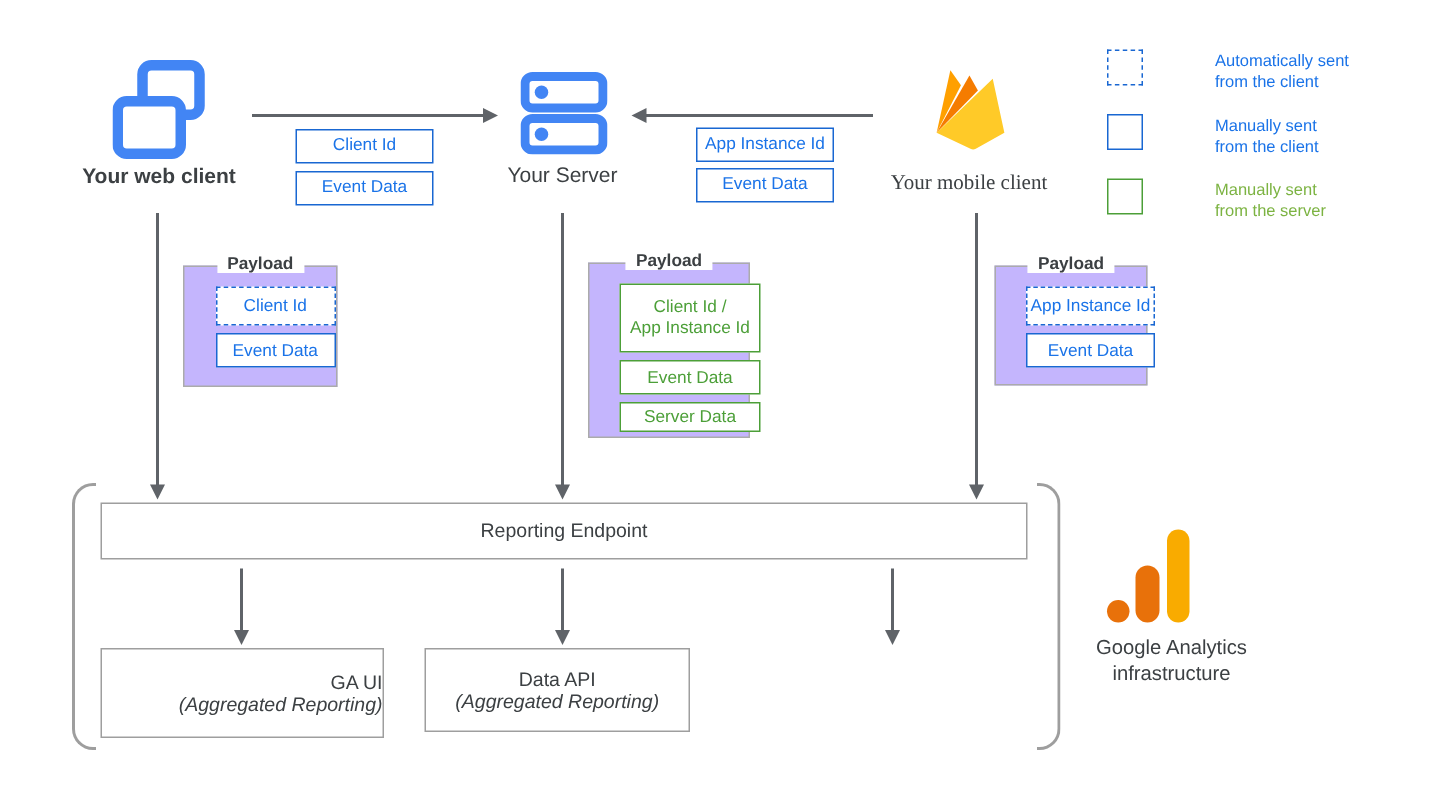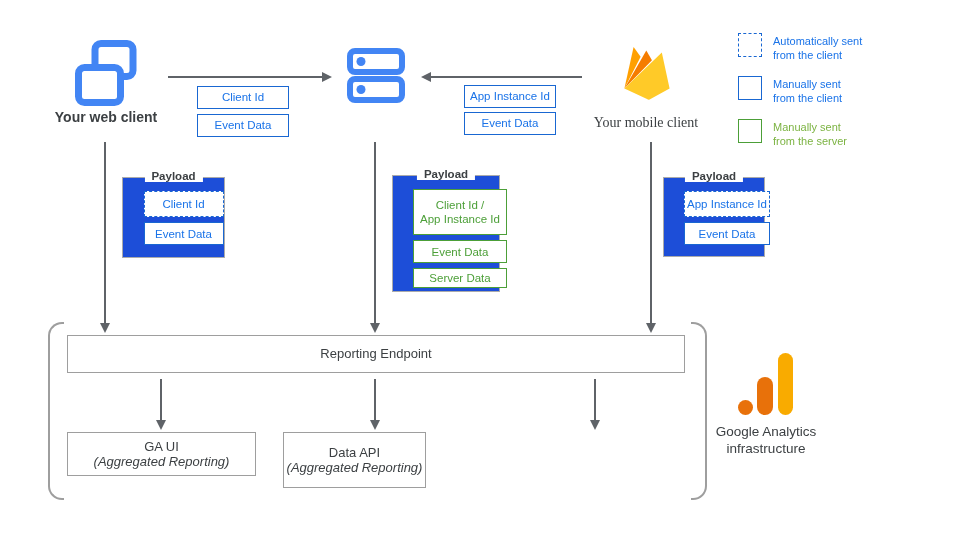--- a/index.html
+++ b/index.html
@@ -21,32 +21,32 @@
   .head-left{position:absolute;left:-9px;top:-4px;width:0;height:0;
     border-right:10px solid #5f6368;border-top:5px solid transparent;border-bottom:5px solid transparent;}
   .head-down{position:absolute;bottom:-9px;left:-4px;width:0;height:0;
     border-top:10px solid #5f6368;border-left:5px solid transparent;border-right:5px solid transparent;}
 
   
   .flowbox{position:absolute;width:92px;height:23px;background:#fff;border:1.5px solid #1967d2;
     color:#1a73e8;font-size:11.5px;font-weight:500;text-align:center;line-height:21px;box-sizing:border-box;}
 
   
-  .payload{position:absolute;border:1px solid #ababab;background:#1d4ed8;box-sizing:border-box;padding-left:20px;}
+  .payload{position:absolute;border:1px solid #ababab;background:#c4b5fd;box-sizing:border-box;padding-left:20px;}
   .payload-title{position:absolute;top:-8px;left:50%;transform:translateX(-50%);background:#fff;
     padding:0 7px;font-size:11.5px;font-weight:700;color:#3c4043;white-space:nowrap;}
   .pitem{margin:0 auto 5px auto;background:#fff;box-sizing:border-box;text-align:center;
     font-size:11.5px;font-weight:500;display:flex;align-items:center;justify-content:center;}
   .dashed-blue{border:1.5px dashed #1967d2;color:#1a73e8;}
   .solid-blue{border:1.5px solid #1967d2;color:#1a73e8;}
   .solid-green{border:1.5px solid #4c9f38;color:#4c9f38;}
 
   
   .swatch{position:absolute;width:24px;height:24px;background:#fff;box-sizing:border-box;}
-  .legend-text{position:absolute;font-size:11px;font-weight:500;line-height:13.5px;width:120px;}
+  .legend-text{position:absolute;font-size:11px;font-weight:500;line-height:13.5px;width:120px;margin-left:37px;}
   .legend-blue{color:#1a73e8;}
   .legend-green{color:#7cb342;}
 
   
   .infra-box{position:absolute;border:1px solid #9e9e9e;background:#fff;box-sizing:border-box;
     display:flex;flex-direction:column;align-items:center;justify-content:center;text-align:center;
     font-size:13px;line-height:15.5px;color:#3c4043;}
   .infra-title{font-weight:500;}
   .infra-sub{font-style:italic;}
   .bracket{position:absolute;width:16px;height:178px;box-sizing:border-box;}
@@ -64,20 +64,21 @@
     <rect x="3.5" y="27.5" width="42" height="35" rx="6" fill="#fff" stroke="#4285F4" stroke-width="7"></rect>
   </svg>
   <div class="abs node-label" style="left:31px;top:109px;font-weight:bold;">Your web client</div>
 
   <svg class="abs" style="left:347px;top:48px;" width="58" height="55" viewBox="0 0 58 55">
     <rect x="3" y="3" width="52" height="21" rx="5" fill="#fff" stroke="#4285F4" stroke-width="6"></rect>
     <rect x="3" y="31" width="52" height="21" rx="5" fill="#fff" stroke="#4285F4" stroke-width="6"></rect>
     <circle cx="14" cy="13.5" r="4.5" fill="#4285F4"></circle>
     <circle cx="14" cy="41.5" r="4.5" fill="#4285F4"></circle>
   </svg>
+  <div class="abs node-label" style="left:300px;top:108px;">Your Server</div>
 
   <svg class="abs" style="left:623px;top:40px;" width="48" height="66" viewBox="9 6 68 78">
     <polygon fill="#FFA000" points="11,67 24,8 34,22"></polygon>
     <polygon fill="#F57C00" points="11,67 42,13 50,27"></polygon>
     <path fill="#FFCA28" d="M11 67 L64 16 L75 67 L48 82 Q45.5 83.5 43 82 Z"></path>
   </svg>
   <div class="abs node-label" style="left:571px;top:115px;font-family:Liberation Serif, serif;">Your mobile client</div>
 
   <div class="harrow" style="left:168px;top:76px;width:155px;">
       <i class="head-right"></i>
@@ -145,30 +146,30 @@
   <div class="varrow" style="left:160px;top:379px;height:42px;">
       <i class="head-down"></i>
     </div>
   <div class="varrow" style="left:374px;top:379px;height:42px;">
       <i class="head-down"></i>
     </div>
   <div class="varrow" style="left:594px;top:379px;height:42px;">
       <i class="head-down"></i>
     </div>
 
-  <div class="infra-box" style="left:67px;top:432px;width:189px;height:44px;">
+  <div class="infra-box" style="left:67px;top:432px;width:189px;height:60px;align-items:flex-end;">
     <span class="infra-title">GA UI</span>
     <span class="infra-sub ml">(Aggregated Reporting)</span>
   </div>
-  <div class="infra-box" style="left:283px;top:432px;width:143px;height:56px;">
+  <div class="infra-box" style="left:283px;top:432px;width:177px;height:56px;">
     <span class="infra-title">Data API</span>
     <span class="infra-sub ml">(Aggregated Reporting)</span>
   </div>
 
   <svg class="abs" style="left:736px;top:351px;" width="60" height="66" viewBox="0 0 60 66">
     <circle cx="9.5" cy="56.5" r="7.5" fill="#E8710A"></circle>
     <rect x="21" y="26" width="16" height="38" rx="8" fill="#E8710A"></rect>
     <rect x="42" y="2" width="15" height="62" rx="7.5" fill="#F9AB00"></rect>
   </svg>
-  <div class="abs caption ml" style="left:696px;top:423px;width:140px;">Google Analytics
+  <div class="abs caption ml" style="left:711px;top:423px;width:140px;">Google Analytics
 infrastructure</div>
 
 </div>
 
 </body></html>

